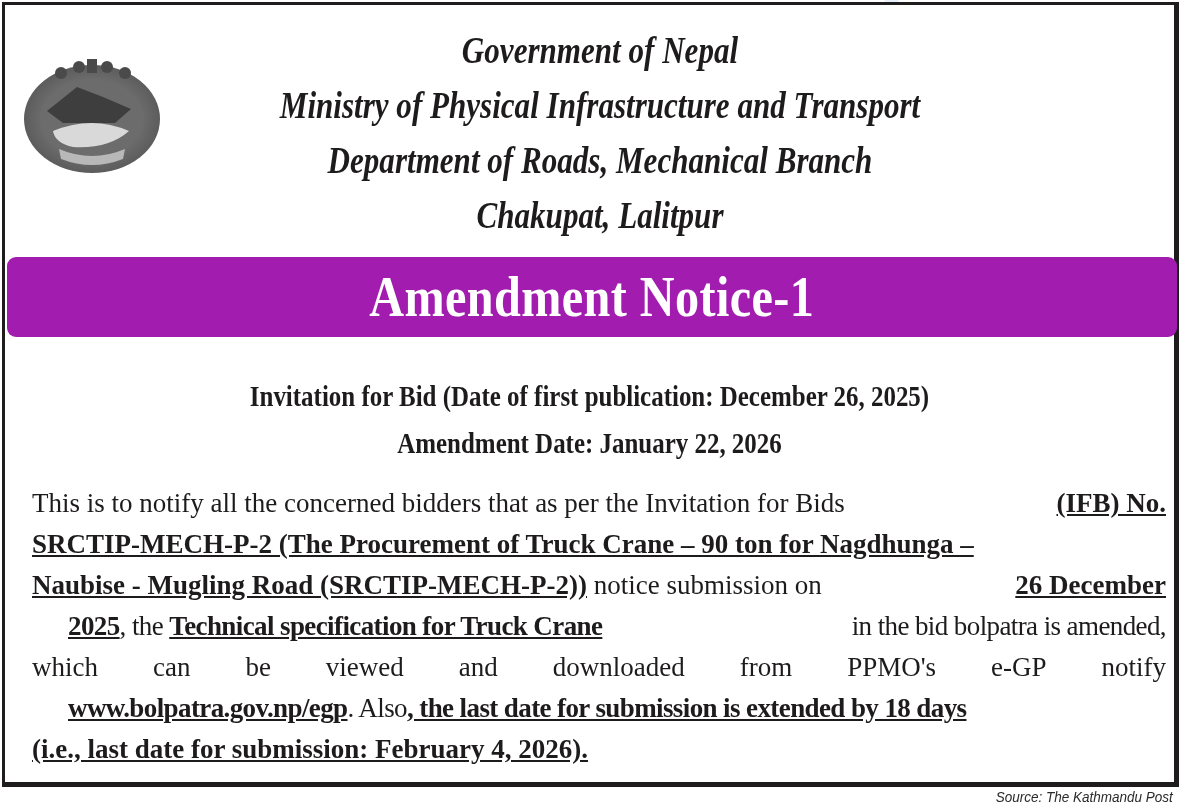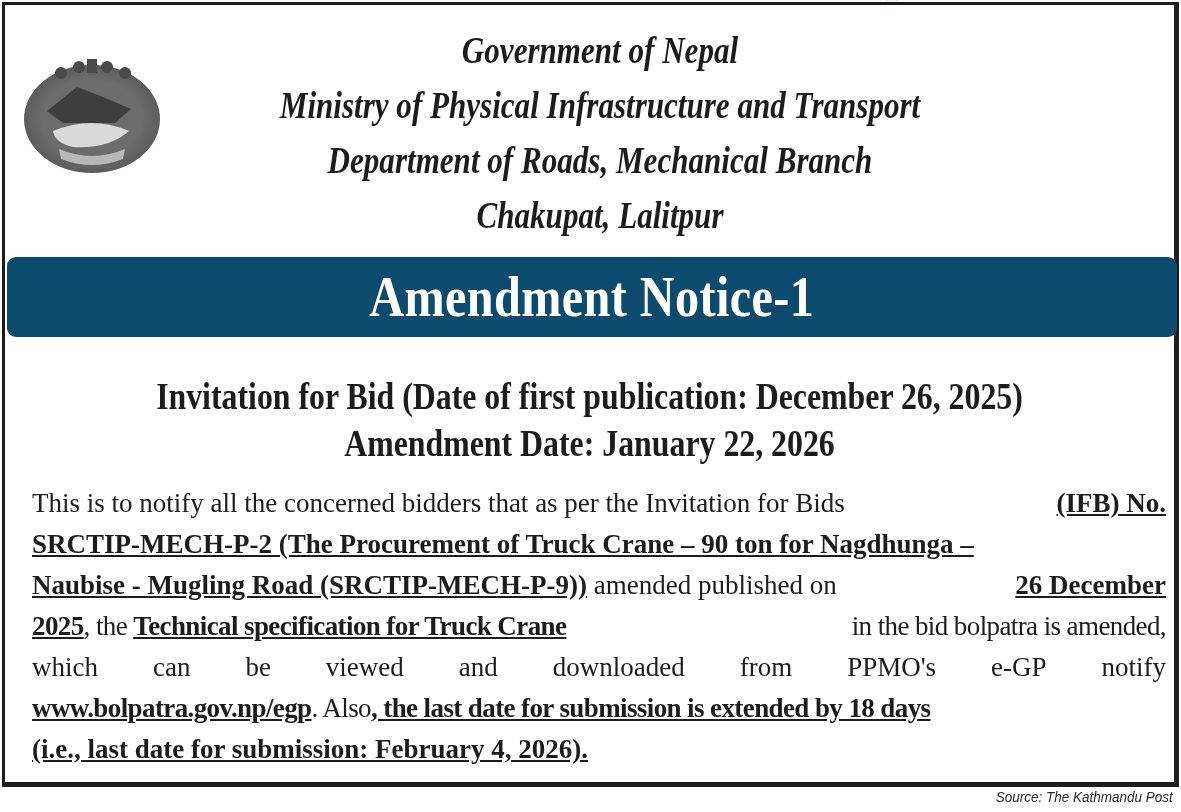--- a/index.html
+++ b/index.html
@@ -50,42 +50,42 @@
     .header .line {
       display: block;
       white-space: nowrap;
     }
     .banner {
       position: absolute;
       left: 2px;
       top: 252px;
       width: 1170px;
       height: 80px;
-      background: #0c4a6e;
+      background: #a21caf;
       border-radius: 9px;
       color: #ffffff;
       display: flex;
       align-items: center;
       justify-content: center;
     }
     .banner-title {
       font-weight: bold;
       font-size: 56px;
       letter-spacing: 0.5px;
       transform: scaleX(0.86);
       white-space: nowrap;
     }
     .subhead {
       position: absolute;
       left: 0;
       top: 368px;
       width: 1169px;
       text-align: center;
       font-weight: bold;
-      font-size: 37px;
+      font-size: 29px;
       line-height: 47px;
       color: #1d1b1b;
     }
     .subhead .line {
       display: block;
       white-space: nowrap;
       transform: scaleX(0.86);
       transform-origin: center;
     }
     .body-text {
@@ -103,20 +103,21 @@
       text-decoration: underline;
     }
     .body-text .justify-line {
       display: flex;
       justify-content: space-between;
       white-space: nowrap;
       align-items: center;
     }
     .body-text .tight {
       letter-spacing: -0.6px;
+      margin-left: 36px;
     }
     .source {
       position: absolute;
       right: 8px;
       top: 788px;
       font-family: "Liberation Sans", "DejaVu Sans", sans-serif;
       font-style: italic;
       font-size: 15px;
       color: #2a2a2a;
       transform: scaleX(0.9);
@@ -175,21 +176,21 @@
   <div class="body-text">
     <div class="justify-line">
       <span>This is to notify all the concerned bidders that as per the Invitation for Bids </span>
       <b>(IFB) No.</b>
     </div>
     <div class="justify-line">
       <b>SRCTIP-MECH-P-2 (The Procurement of Truck Crane – 90 ton for Nagdhunga –</b>
     </div>
     <div class="justify-line">
       <span>
-        <b>Naubise - Mugling Road (SRCTIP-MECH-P-9))</b><span> amended published on </span>
+        <b>Naubise - Mugling Road (SRCTIP-MECH-P-2))</b><span> notice submission on </span>
       </span>
       <b>26 December</b>
     </div>
     <div class="justify-line tight">
       <span>
         <b>2025</b><span>, the </span><b>Technical specification for Truck Crane</b>
       </span>
       <span> in the bid bolpatra is amended,</span>
     </div>
     <div class="justify-line">

